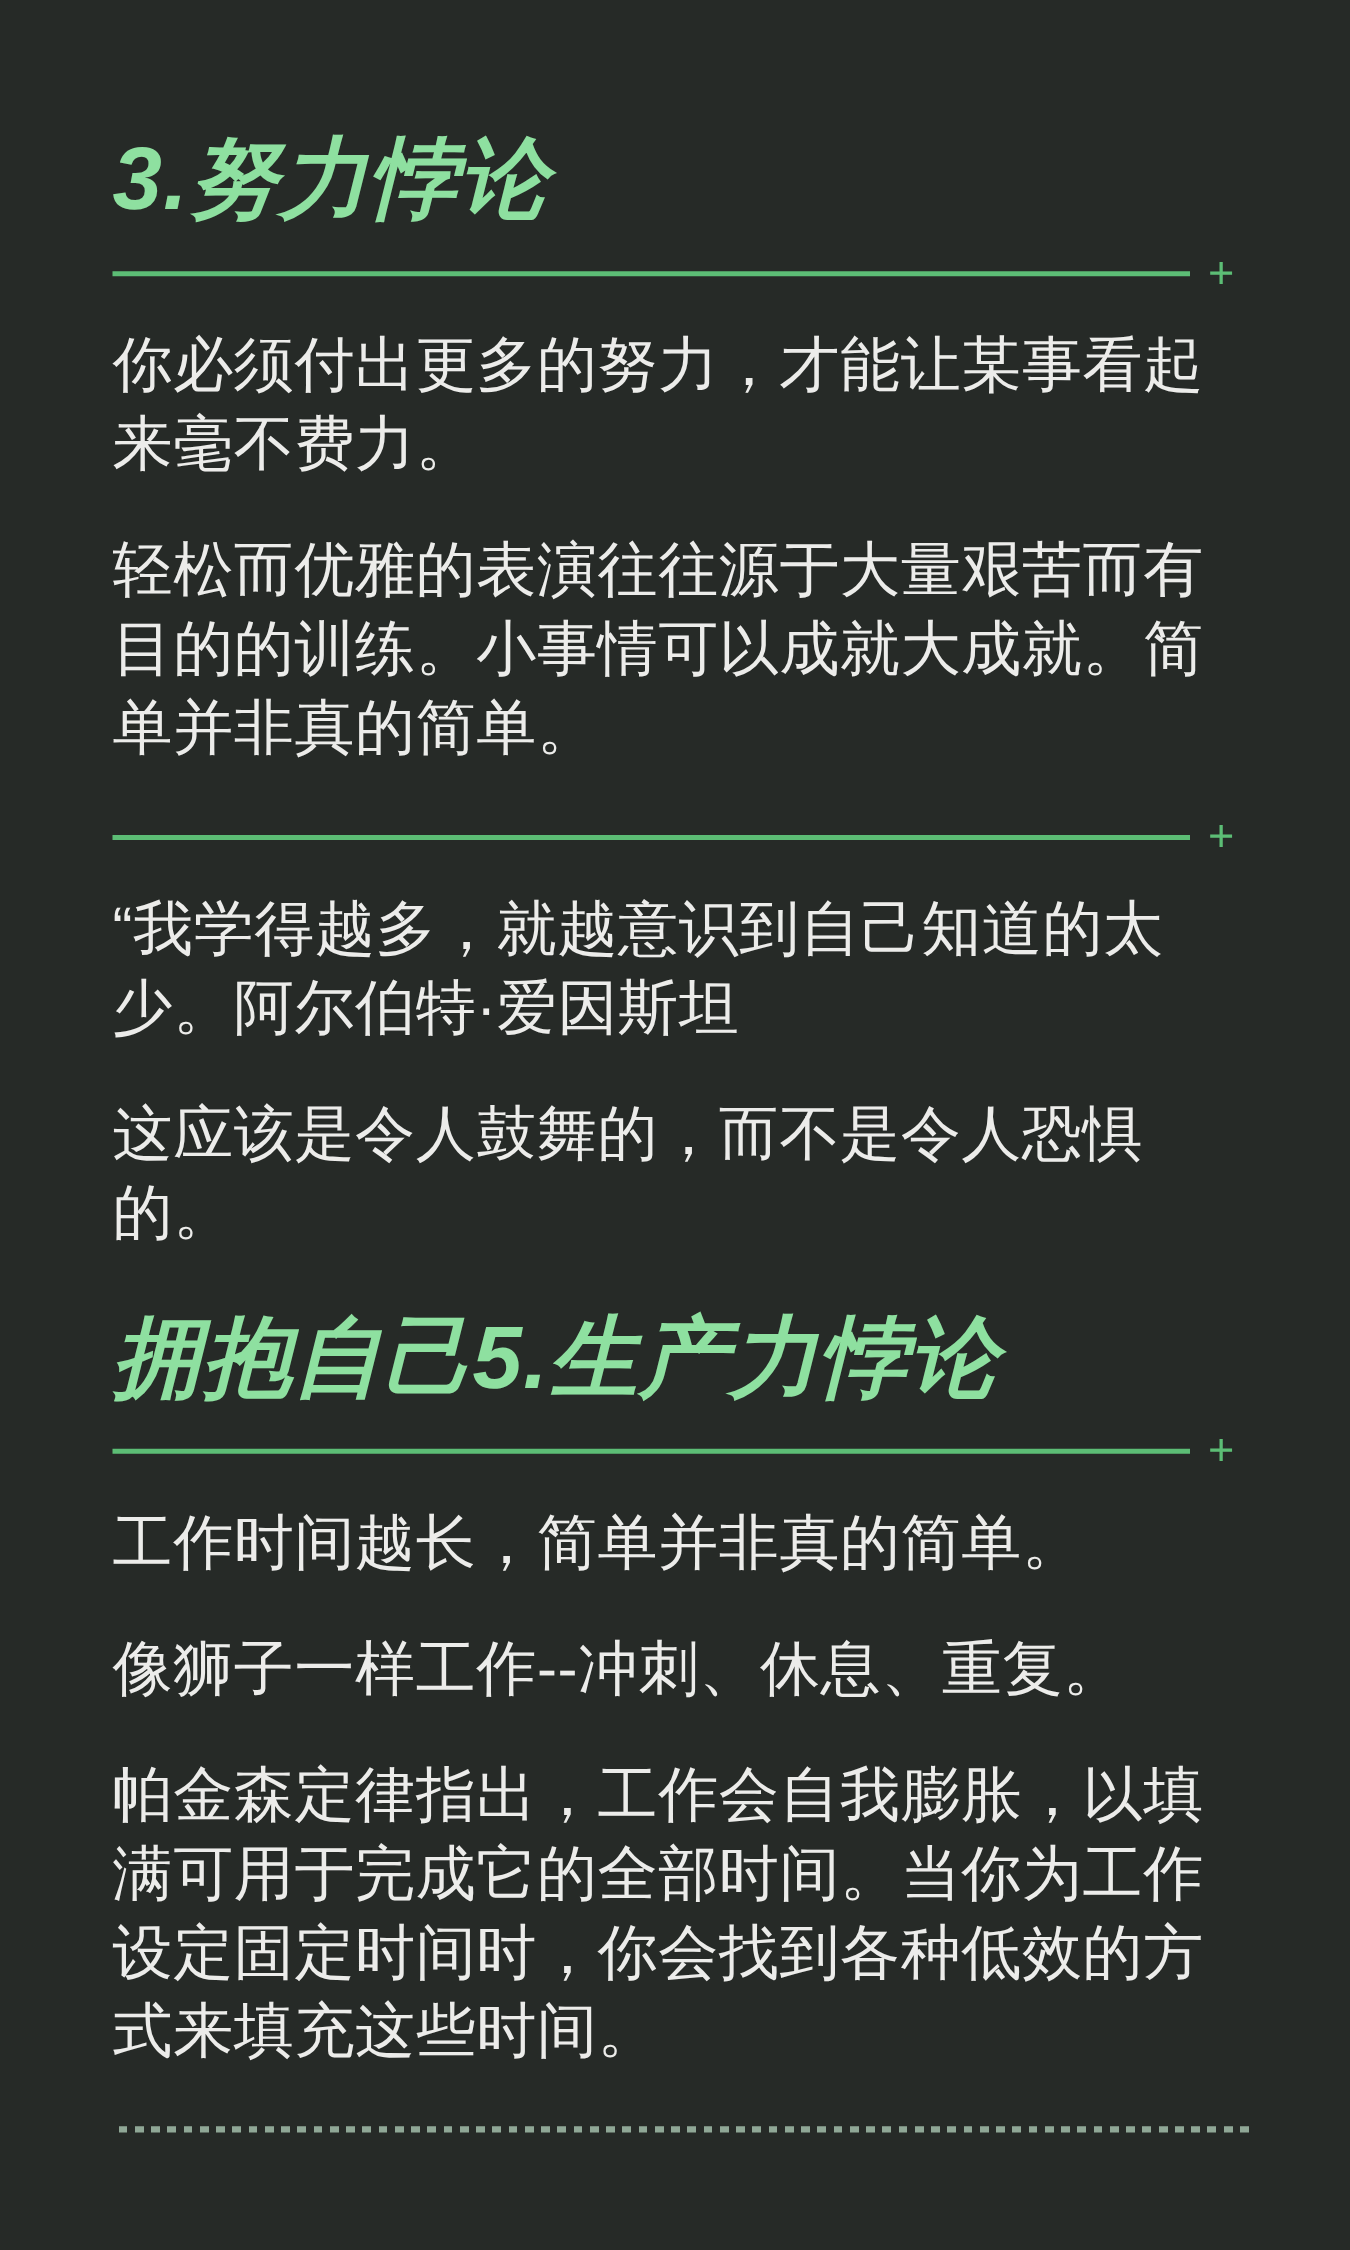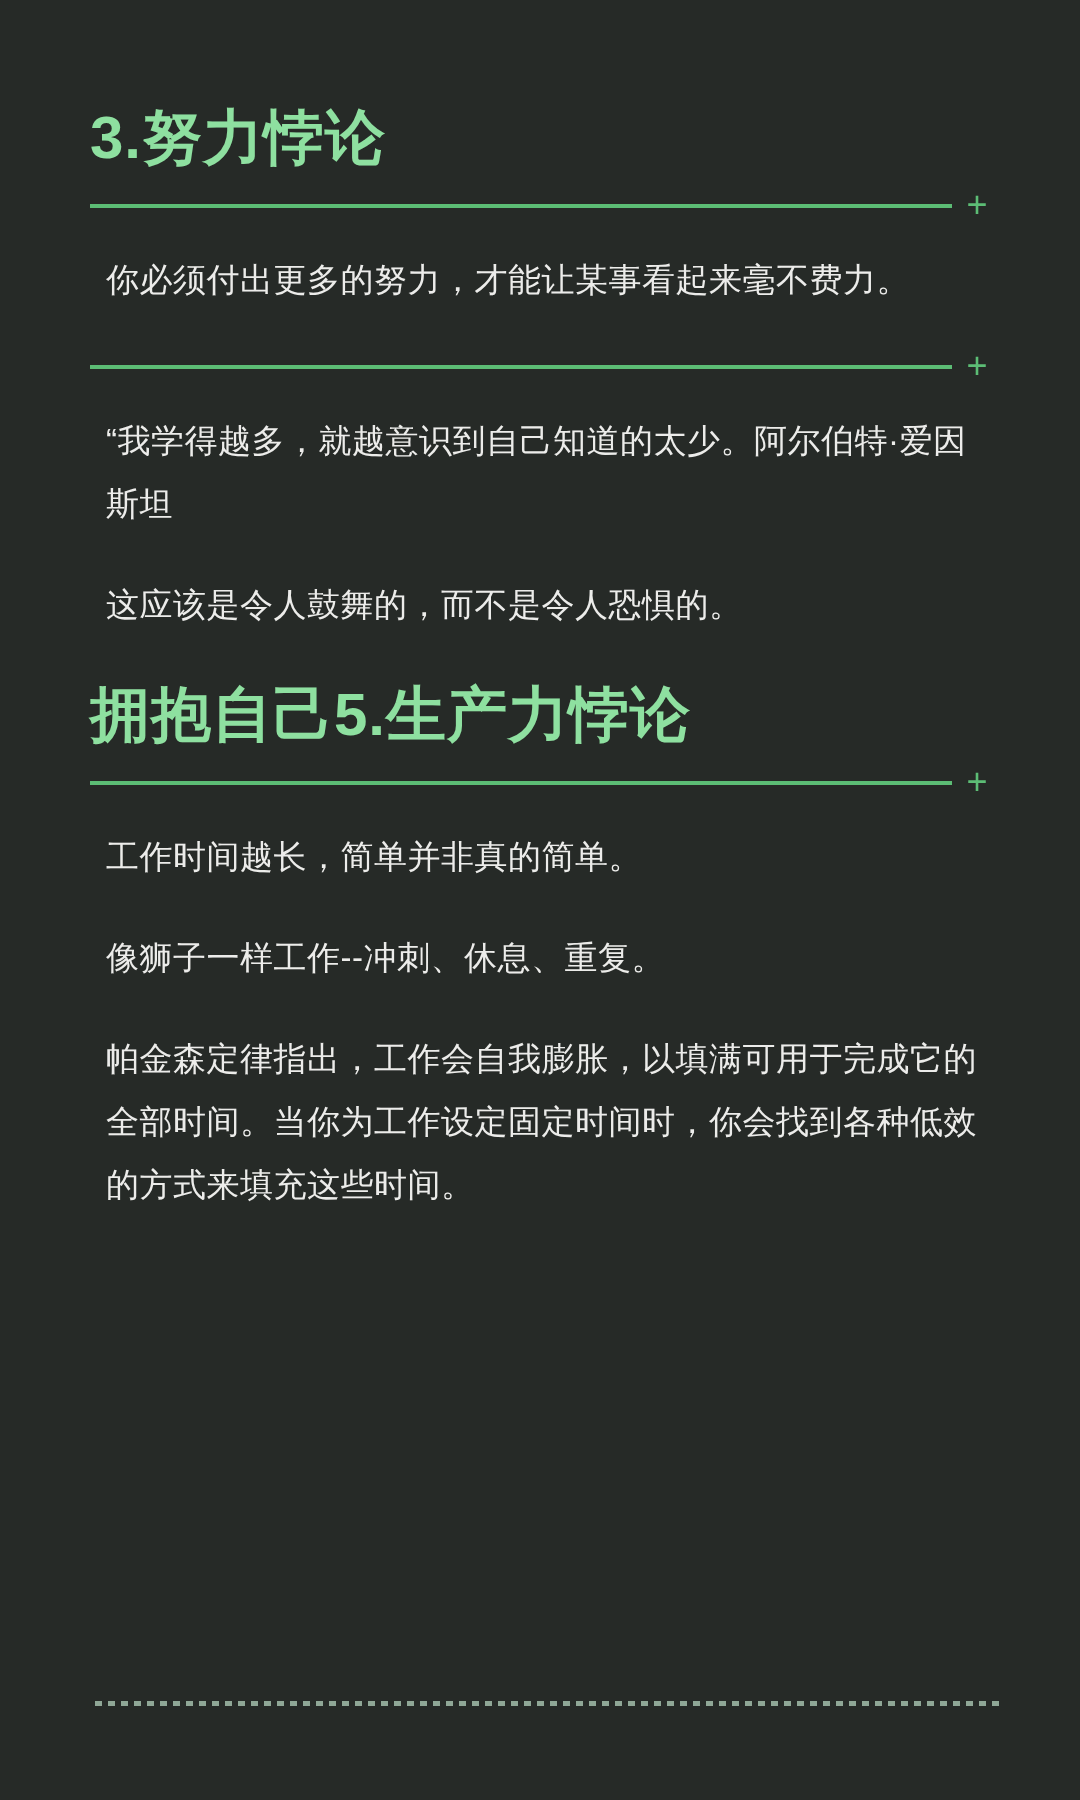--- a/index.html
+++ b/index.html
@@ -20,25 +20,26 @@
     position: relative;
   }
   .content {
     padding: 103px 90px 0 90px;
   }
   .section {
     margin-bottom: 44px;
   }
   .heading {
     color: var(--accent);
-    font-size: 60px;
+    font-size: 71px;
     font-weight: bold;
     line-height: 1.15;
     letter-spacing: 1px;
     margin: 0 0 22px 0;
+    font-style: italic;
   }
   .divider {
     display: flex;
     align-items: center;
     margin: 0 0 30px 0;
   }
   .divider .line {
     flex: 1;
     height: 4px;
     background: var(--line);
@@ -48,23 +49,23 @@
     color: var(--line);
     font-size: 36px;
     font-weight: normal;
     line-height: 24px;
     width: 26px;
     text-align: center;
     transform: translateY(-1px);
   }
   .body-text {
     color: var(--text);
-    font-size: 33px;
+    font-size: 48px;
     line-height: 63px;
-    margin: 0 0 38px 16px;
+    margin: 0 0 38px 0;
     letter-spacing: 0.5px;
   }
   .footer-dash {
     position: absolute;
     top: 1701px;
     left: 95px;
     right: 78px;
     height: 5px;
     background: repeating-linear-gradient(90deg, var(--dash) 0 7px, transparent 7px 13px);
   }
@@ -74,20 +75,21 @@
 
 <div class="content">
 
   <section class="section">
     <h2 class="heading">3.努力悖论</h2>
     <div class="divider">
       <span class="line"></span>
       <span class="plus">+</span>
     </div>
     <p class="body-text">你必须付出更多的努力，才能让某事看起来毫不费力。</p>
+    <p class="body-text">轻松而优雅的表演往往源于大量艰苦而有目的的训练。小事情可以成就大成就。简单并非真的简单。</p>
   </section>
 
   <section class="section">
     <div class="divider">
       <span class="line"></span>
       <span class="plus">+</span>
     </div>
     <p class="body-text">“我学得越多，就越意识到自己知道的太少。阿尔伯特·爱因斯坦</p>
     <p class="body-text">这应该是令人鼓舞的，而不是令人恐惧的。</p>
   </section>

